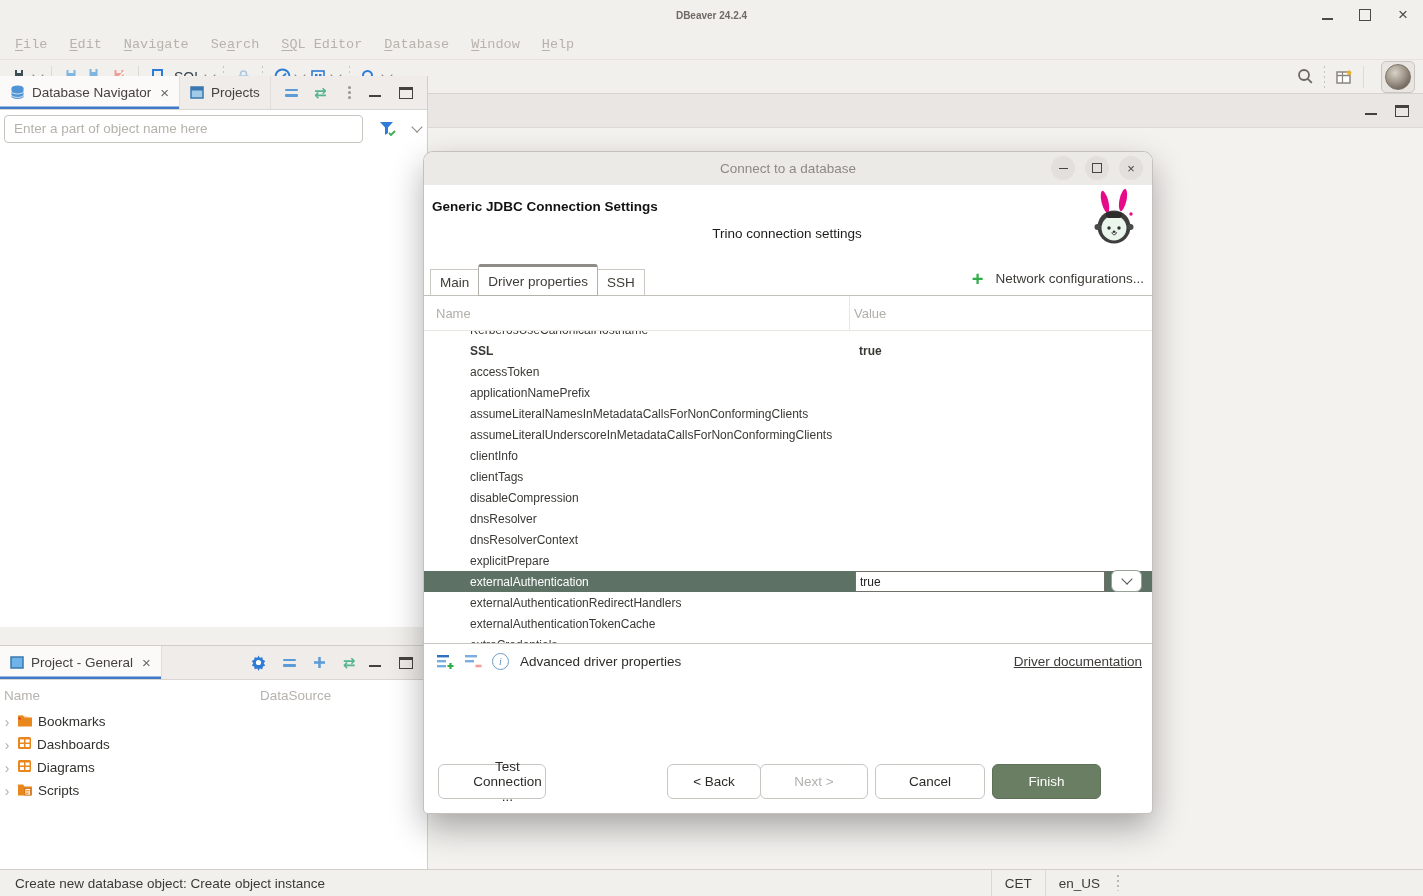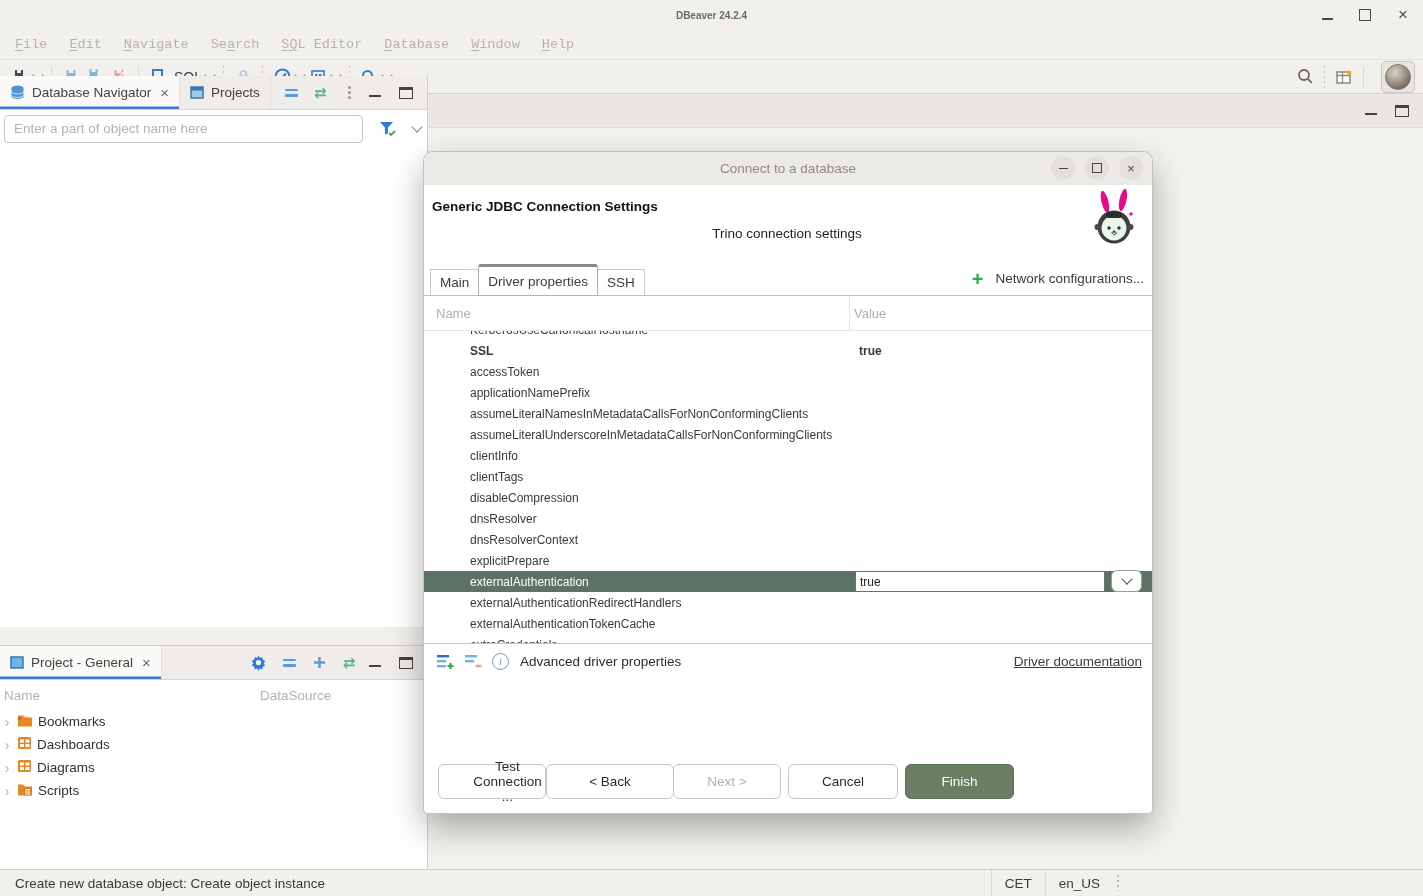--- a/index.html
+++ b/index.html
@@ -95,21 +95,21 @@
   .pdrop{position:absolute;left:262px;top:-1px;width:31px;height:22px;background:#fff;border:1px solid #97a198;border-radius:6px;display:flex;align-items:center;justify-content:center;padding:0;}
   .pdrop .chev{border-color:#55544f;margin-top:-4px;}
   .dlg-props-footer{height:34px;display:flex;align-items:center;gap:9px;padding:0 10px 0 12px;font-size:13.5px;color:#2f2d2a;}
   .adv-label{margin-left:2px;}
   .doc-link{margin-left:auto;text-decoration:underline;color:#3e3c39;}
   .info-circle{width:15px;height:15px;border:1.4px solid #6f9cc4;border-radius:50%;color:#5f8cb4;font-size:10px;display:flex;align-items:center;justify-content:center;font-family:"Liberation Serif",serif;font-style:italic;}
   .dlg-buttons{margin-top:auto;display:flex;align-items:center;padding:0 12px 14px 14px;}
   .btn{height:35px;border-radius:6px;border:1px solid #c9c6c2;background:#fff;font-size:13.5px;color:#2d2b28;
        display:flex;align-items:center;justify-content:center;font-family:inherit;box-sizing:border-box;padding:0;}
   .btn[data-name="test-connection-button"]{width:108px;padding-left:31px;}
-  .btn[data-name="back-button"]{width:128px;}
+  .btn[data-name="back-button"]{width:94px;margin-left:121px;}
   .btn[data-name="next-button"]{width:108px;margin-left:-1px;color:#b3b1ae;}
   .btn[data-name="cancel-button"]{width:110px;margin-left:7px;}
   .btn[data-name="finish-button"]{width:109px;margin-left:7px;background:#697e63;border-color:#5c7157;color:#fff;}
   
   .svgi{display:block;}
 </style>
 </head>
 <body>
 
 <div id="app" data-name="dbeaver-window">

